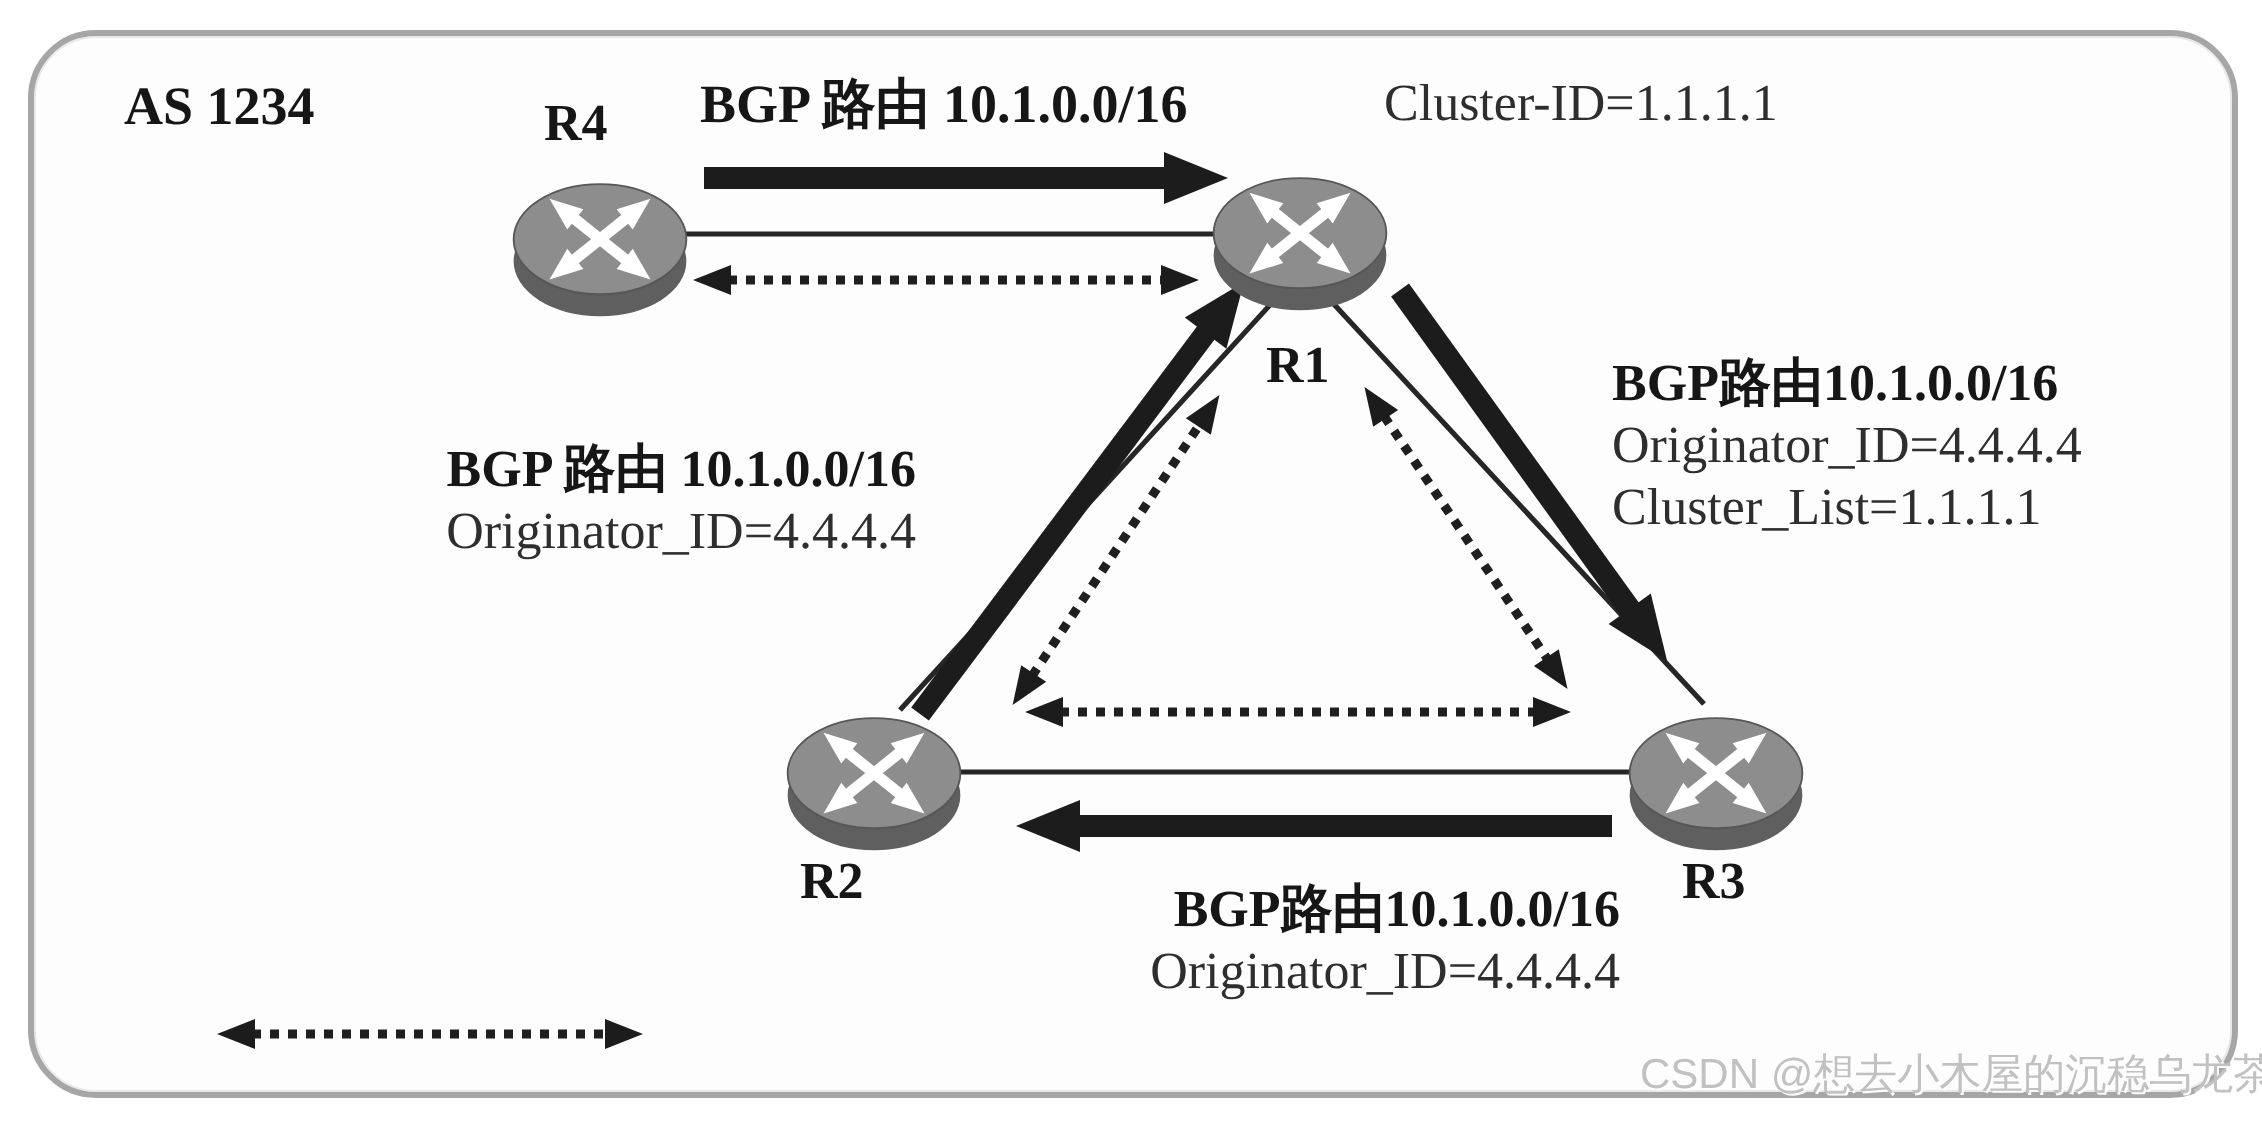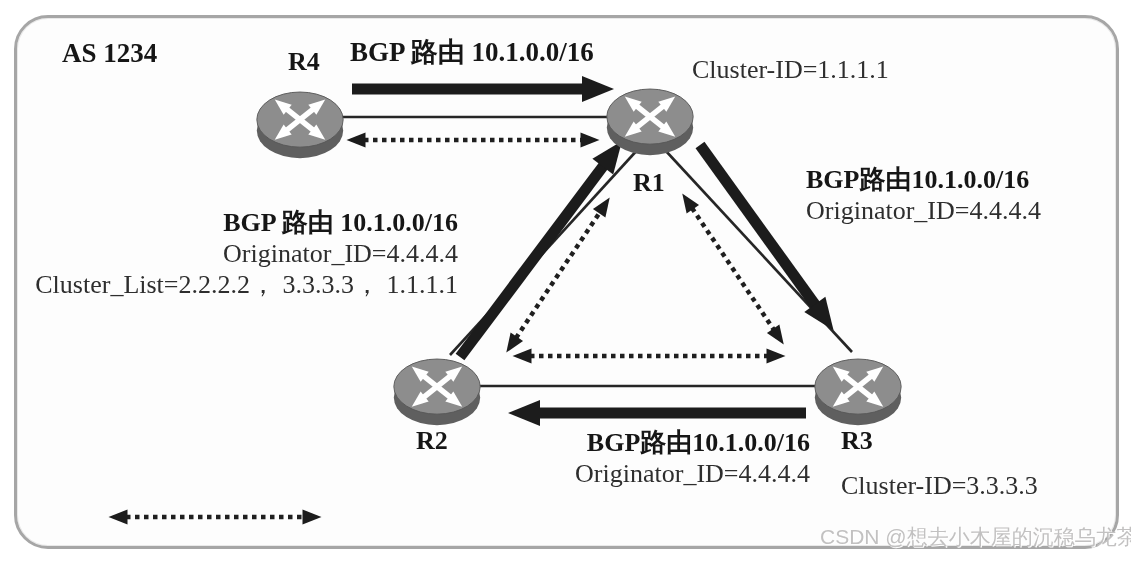--- a/index.html
+++ b/index.html
@@ -9,21 +9,21 @@
   }
   .frame{
     position:absolute;left:14px;top:15px;right:12px;bottom:12px;
     border:3px solid #a6a6a6;border-radius:34px;background:#fdfdfd;
     box-shadow:0 0 0 1px #e9e9e9 inset;
   }
   .lbl{position:absolute;font-size:26px;line-height:30px;white-space:nowrap;color:#2e2e2e;}
   .lbl.bold{font-weight:bold;color:#161616;}
   .lbl.big{font-size:27px;}
   .block{position:absolute;font-size:26px;line-height:31px;white-space:nowrap;color:#2e2e2e;}
-  .block .t{font-weight:bold;color:#161616;}
+  .block .t{font-weight:bold;color:#161616;margin-top:12px;}
   .ra{text-align:right;}
   .node{position:absolute;width:92px;height:79px;}
   .node svg{width:100%;height:100%;display:block;}
   .watermark{
     position:absolute;font-family:"Liberation Sans",sans-serif;font-size:21px;
     color:#c2c1c1;text-shadow:1px 1px 0 rgba(255,255,255,.95);white-space:nowrap;
   }
   svg.wires{position:absolute;left:0;top:0;width:1131px;height:561px;}
 </style>
 </head>
@@ -104,39 +104,38 @@
       </svg>
   </div>
   <div class="node" style="left:812px;top:348px">
     <svg viewBox="0 0 100 86">
         <use href="#routerSym"></use>
       </svg>
   </div>
 
   <div class="lbl bold big" style="left:62px;top:38px">AS 1234</div>
 
-  <div class="lbl bold" style="left:288px;top:47px">R4</div>
+  <div class="lbl bold" style="left:272px;top:47px">R4</div>
   <div class="lbl bold" style="left:633px;top:168px">R1</div>
-  <div class="lbl bold" style="left:416px;top:426px">R2</div>
+  <div class="lbl bold" style="left:400px;top:426px">R2</div>
   <div class="lbl bold" style="left:841px;top:426px">R3</div>
 
   <div class="lbl bold big" style="left:350px;top:37px">BGP 路由 10.1.0.0/16</div>
 
-  <div class="lbl" style="left:692px;top:55px">Cluster-ID=1.1.1.1</div>
-  <div class="lbl" style="left:841px;top:471px">Cluster-ID=3.3.3.3</div>
+  <div class="lbl" style="left:692px;top:37px">Cluster-ID=1.1.1.1</div>
 
   <div class="block ra" style="right:673px;top:207px">
     <div class="t">BGP 路由 10.1.0.0/16</div>
     <div>Originator_ID=4.4.4.4</div>
-    <div>Cluster_List=2.2.2.2， 3.3.3.3， 1.1.1.1</div>
   </div>
 
   <div class="block" style="left:806px;top:164px">
     <div class="t">BGP路由10.1.0.0/16</div>
     <div>Originator_ID=4.4.4.4</div>
+    <div>Cluster_List=1.1.1.1</div>
   </div>
 
   <div class="block ra" style="right:321px;top:427px">
     <div class="t">BGP路由10.1.0.0/16</div>
     <div>Originator_ID=4.4.4.4</div>
   </div>
 
 
   <div class="watermark" style="left:820px;top:523px">CSDN @想去小木屋的沉稳乌龙茶</div>
 

